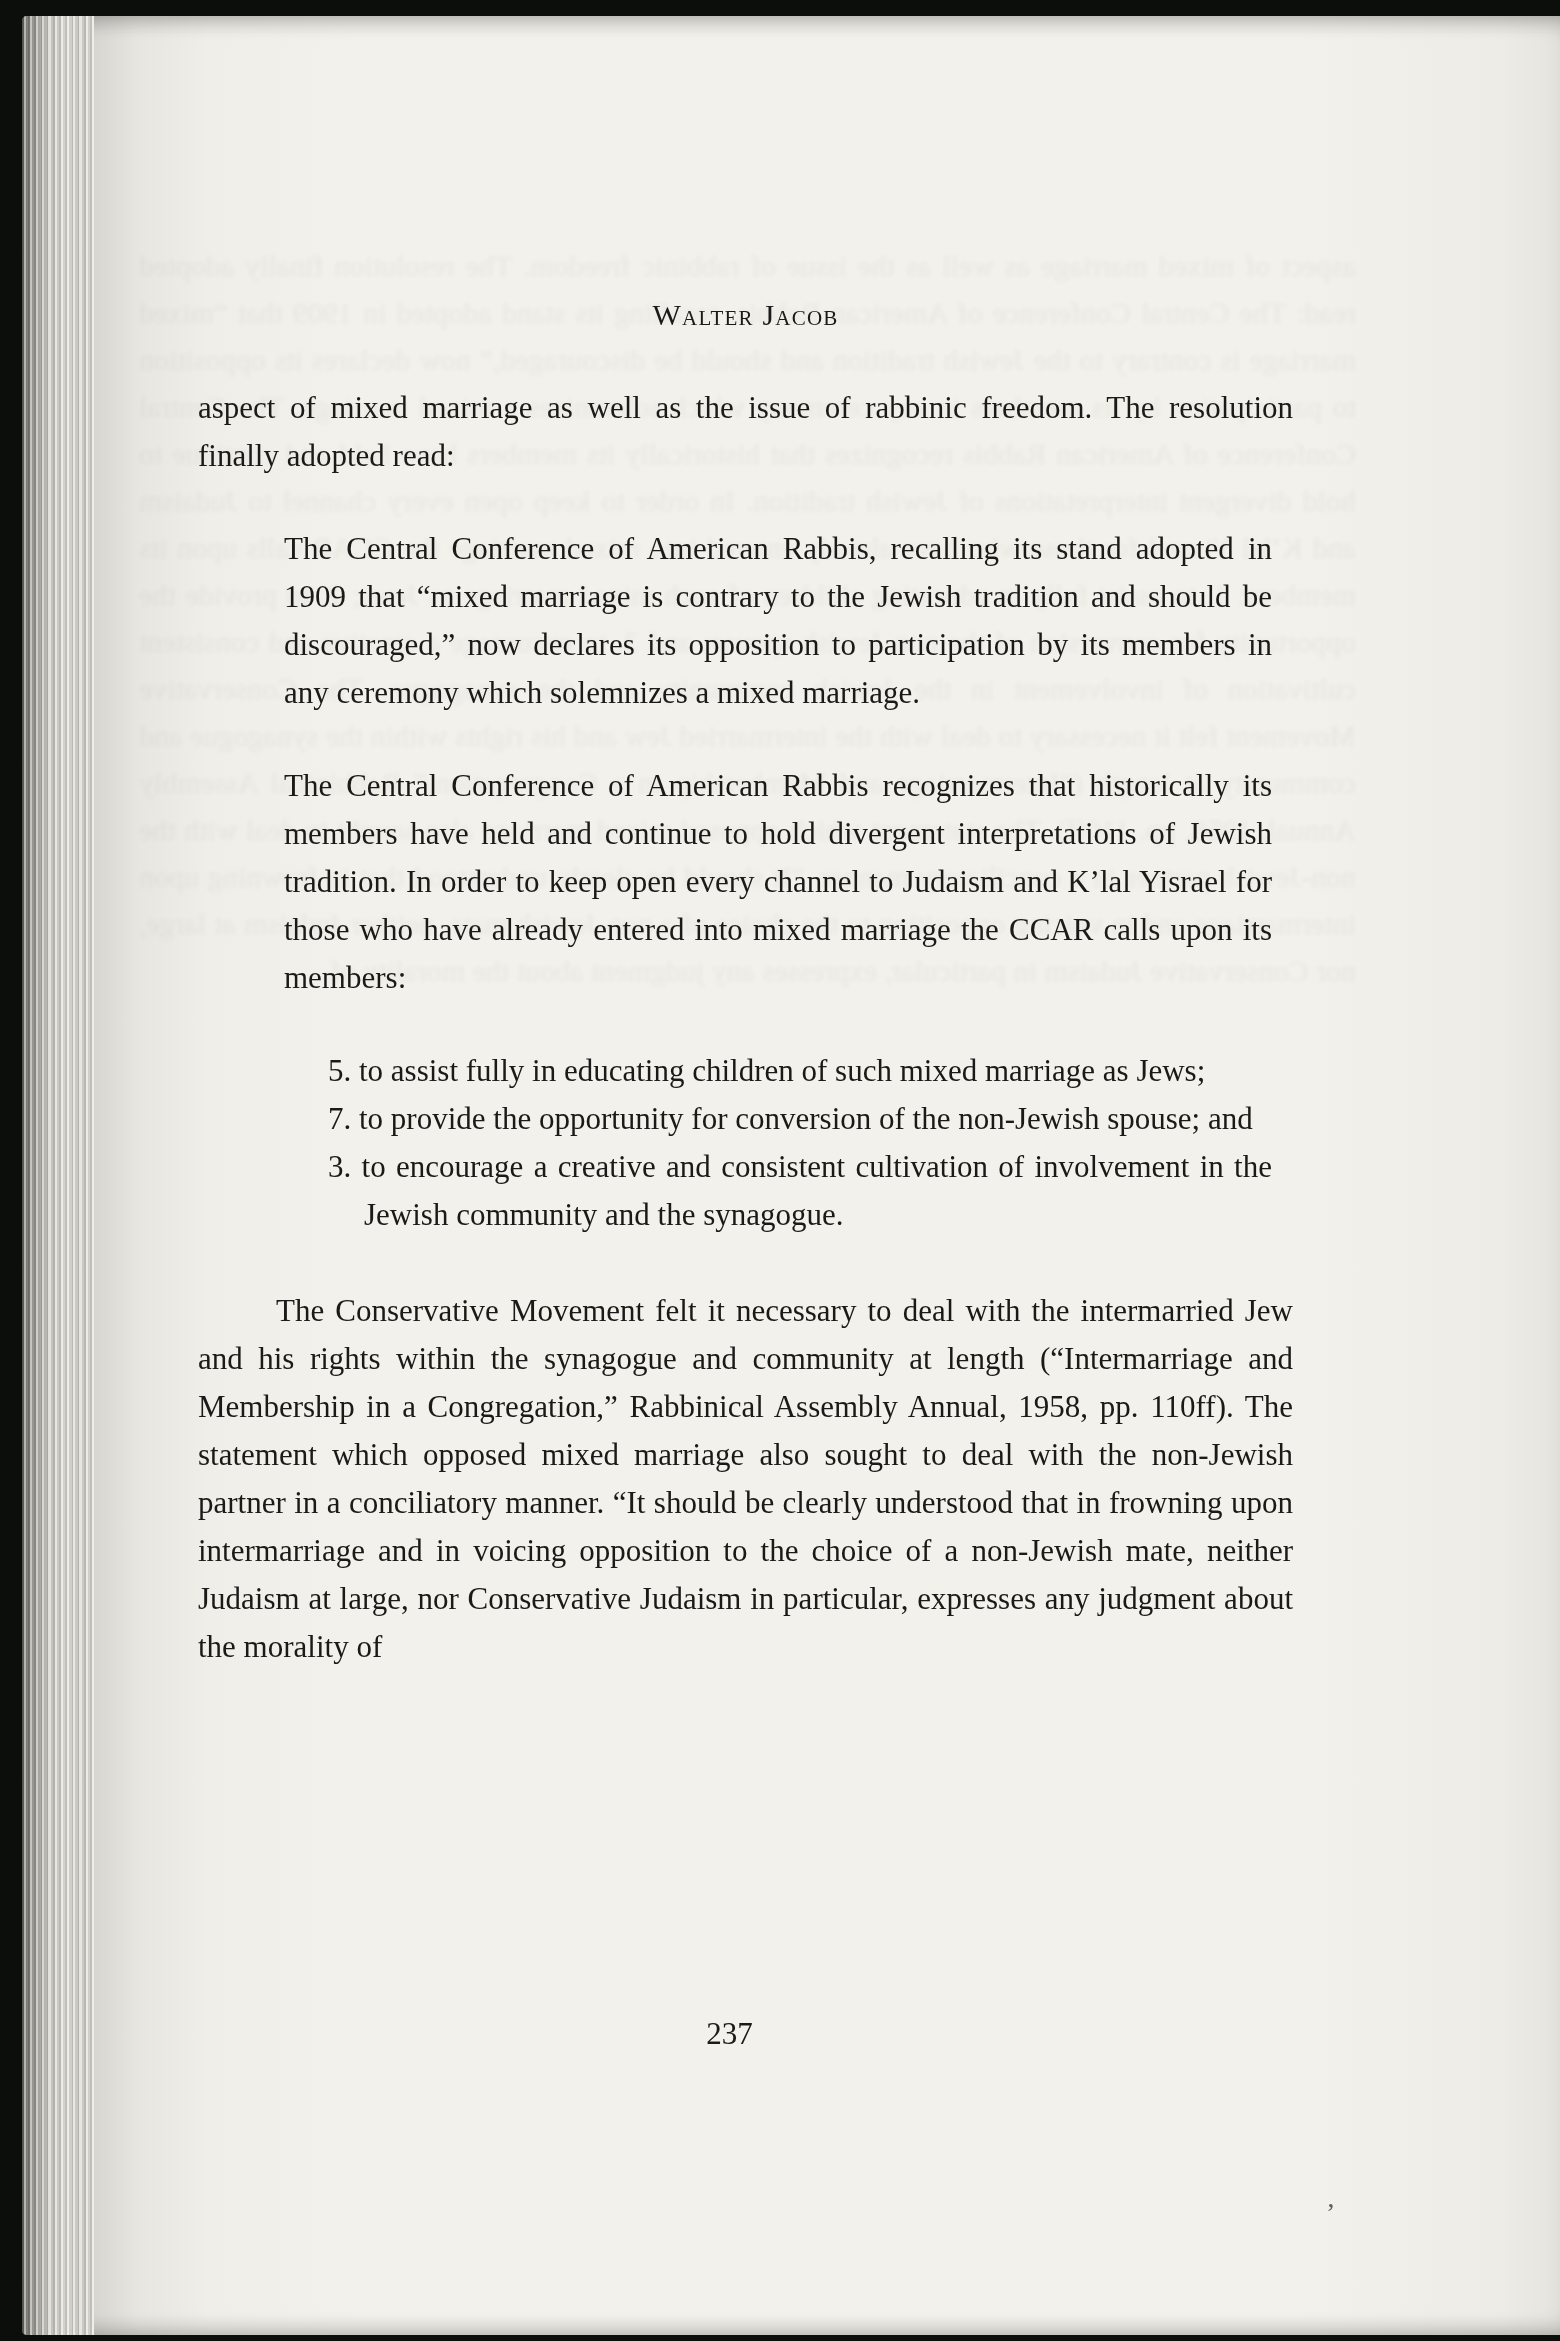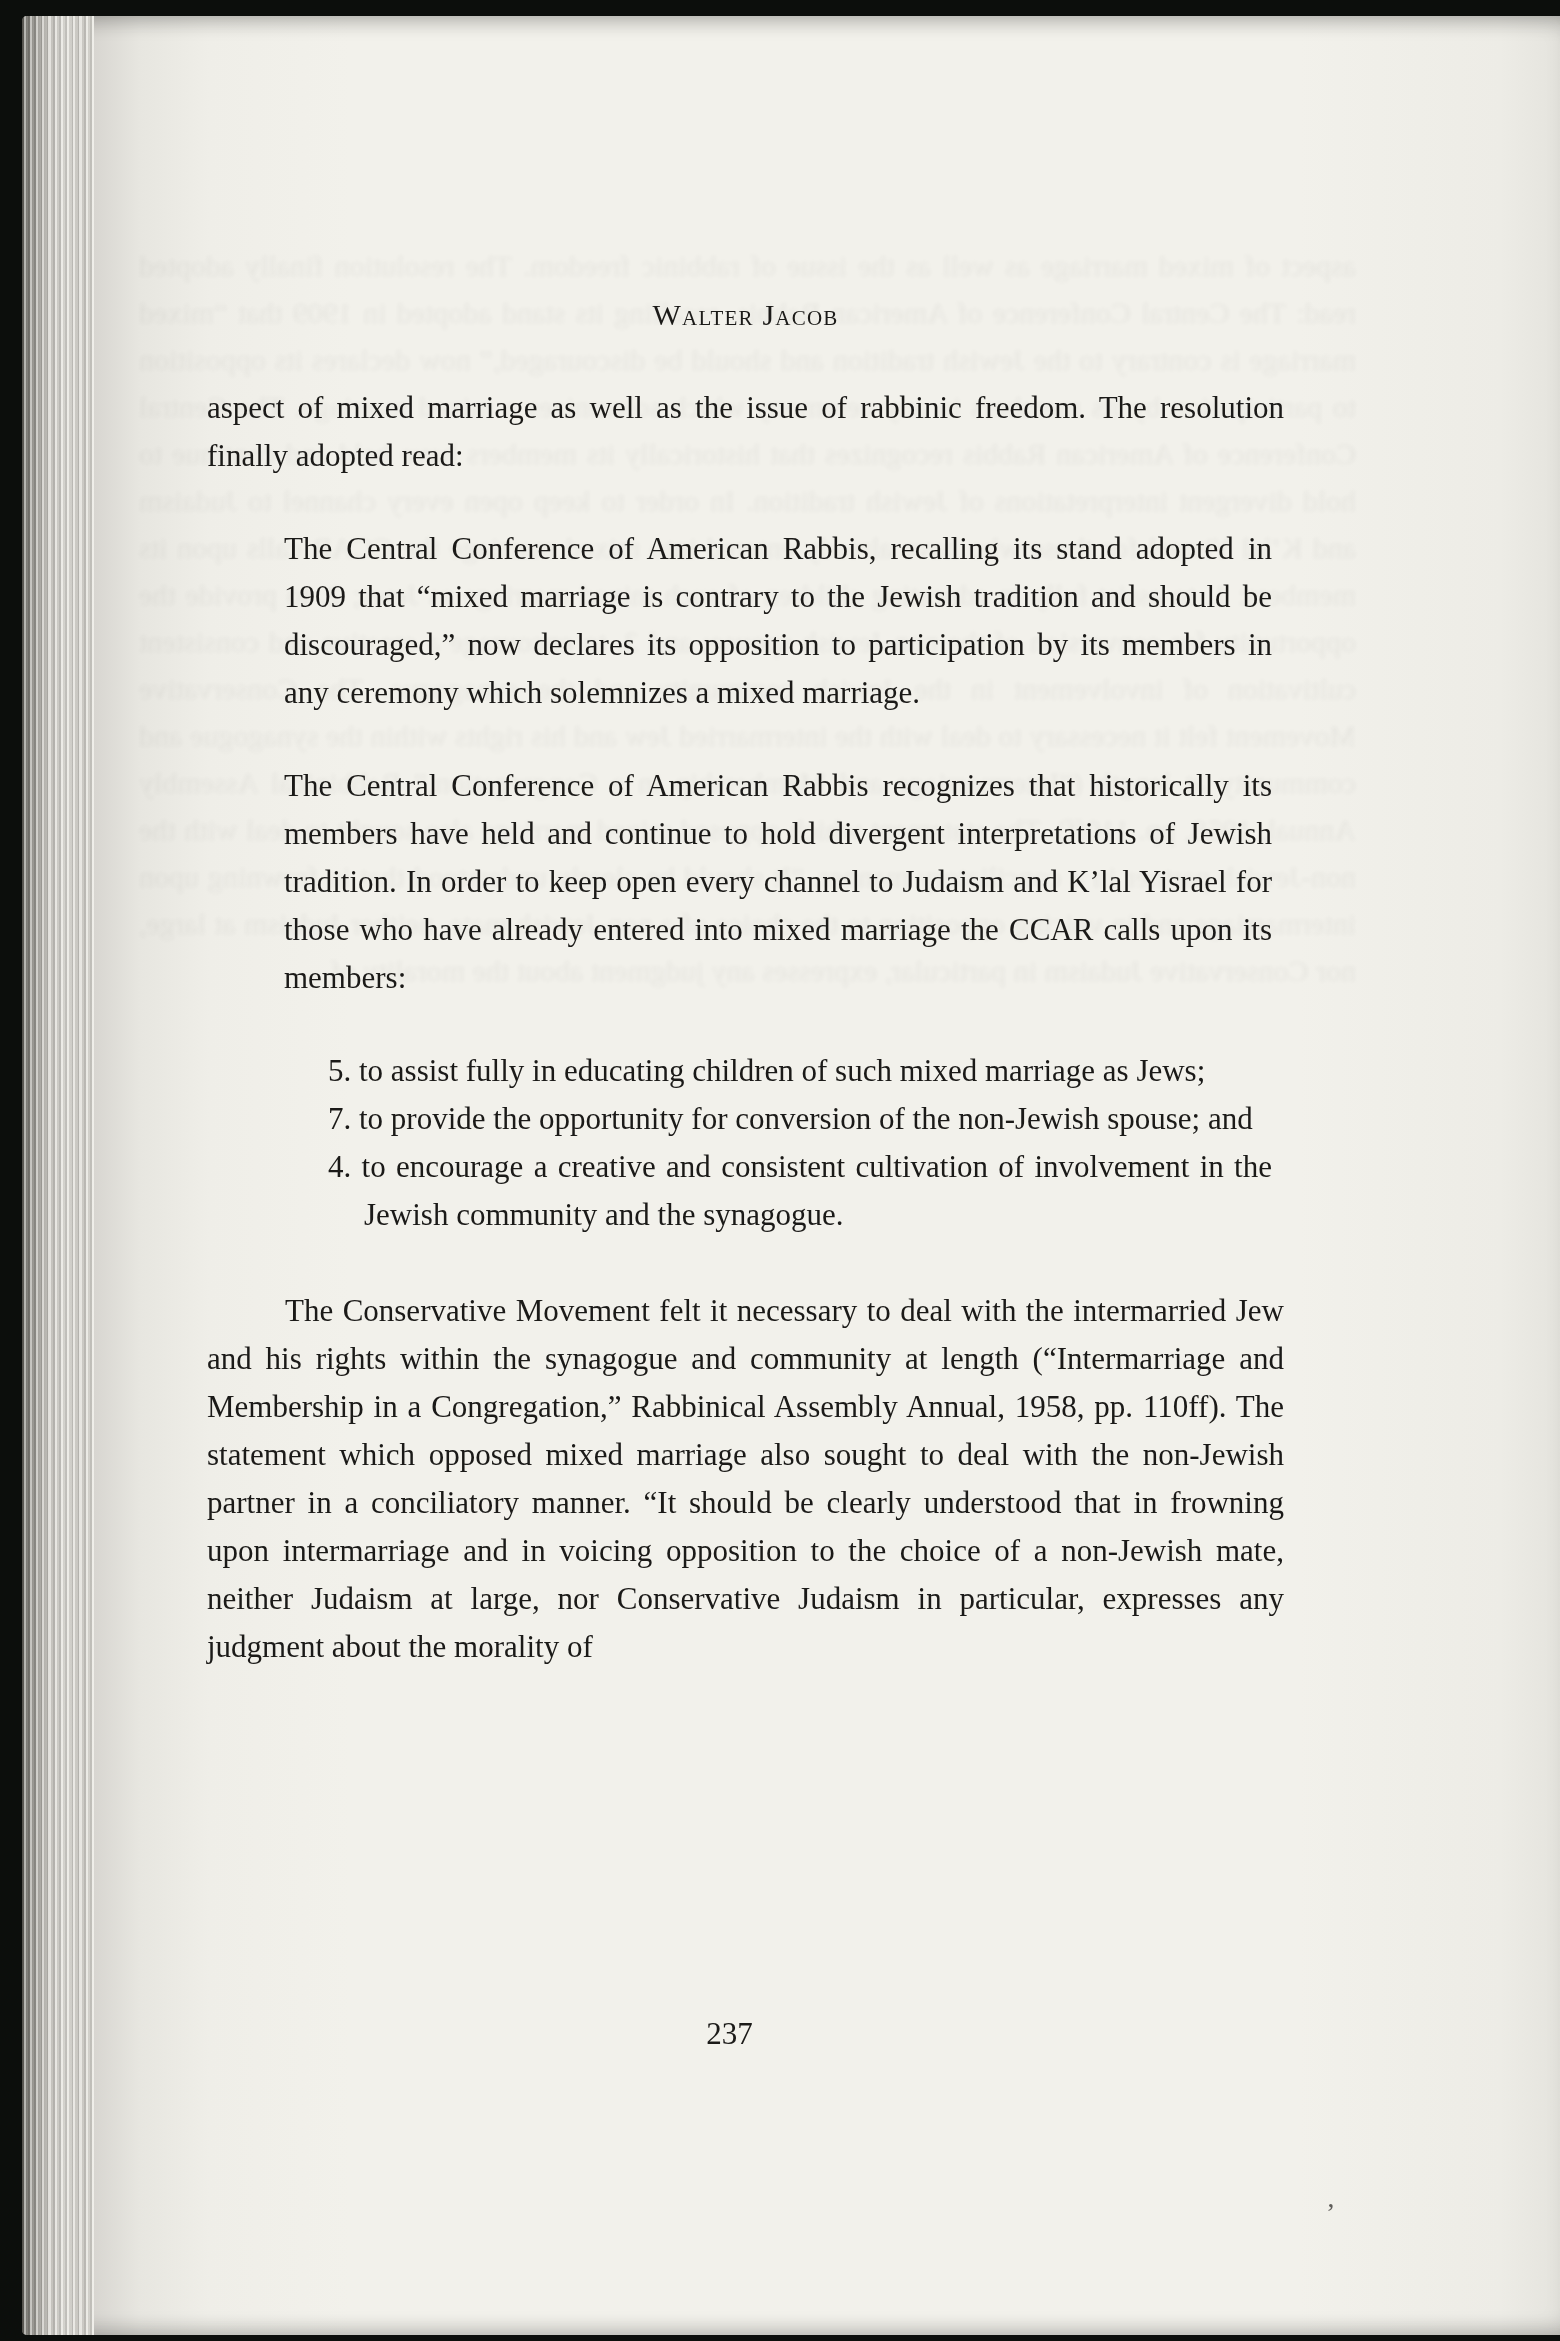--- a/index.html
+++ b/index.html
@@ -92,21 +92,21 @@
   }
 
   .running-head {
     text-align: center;
     font-variant: small-caps;
     font-size: 30px;
     letter-spacing: 1.2px;
     margin: 0 0 45px 0;
   }
 
-  .text-flow p { margin: 13px; }
+  .text-flow p { margin: 4px; }
 
   .text-flow p.body { }
   .text-flow p.indent { text-indent: 78px; }
 
   .text-flow p.blockquote {
     margin: 45px 25px 45px 90px;
   }
 
   .text-flow p.list-item {
     margin: 0 25px 0 134px;
@@ -150,21 +150,21 @@
 
   <div class="text-block">
     <div class="running-head">Walter Jacob</div>
 
     <div class="text-flow">
         <p class="body"><span>aspect of mixed marriage as well as the issue of rabbinic freedom. The resolution finally adopted read:</span></p>
         <p class="blockquote"><span>The Central Conference of American Rabbis, recalling its stand adopted in 1909 that “mixed marriage is contrary to the Jewish tradition and should be discouraged,” now declares its opposition to participation by its members in any ceremony which solemnizes a mixed marriage.</span></p>
         <p class="blockquote"><span>The Central Conference of American Rabbis recognizes that historically its members have held and continue to hold divergent interpretations of Jewish tradition. In order to keep open every channel to Judaism and </span><span class="italic">K’lal Yisrael</span><span> for those who have already entered into mixed marriage the CCAR calls upon its members:</span></p>
         <p class="list-item"><span>5. to assist fully in educating children of such mixed marriage as Jews;</span></p>
         <p class="list-item"><span>7. to provide the opportunity for conversion of the non-Jewish spouse; and</span></p>
-        <p class="list-item"><span>4. to encourage a creative and consistent cultivation of involvement in the Jewish community and the synagogue.</span></p>
+        <p class="list-item"><span>3. to encourage a creative and consistent cultivation of involvement in the Jewish community and the synagogue.</span></p>
         <p class="body indent"><span>The Conservative Movement felt it necessary to deal with the intermarried Jew and his rights within the synagogue and community at length (“Intermarriage and Membership in a Congregation,” </span><span class="italic">Rabbinical Assembly Annual</span><span>, 1958, pp. 110ff). The statement which opposed mixed marriage also sought to deal with the non-Jewish partner in a conciliatory manner. “It should be clearly understood that in frowning upon intermarriage and in voicing opposition to the choice of a non-Jewish mate, neither Judaism at large, nor Conservative Judaism in particular, expresses any judgment about the morality of</span></p>
       </div>
   </div>
 
   <div class="page-number">237</div>
 
   <div class="scan-speck">’</div>
 
 </div>
 

